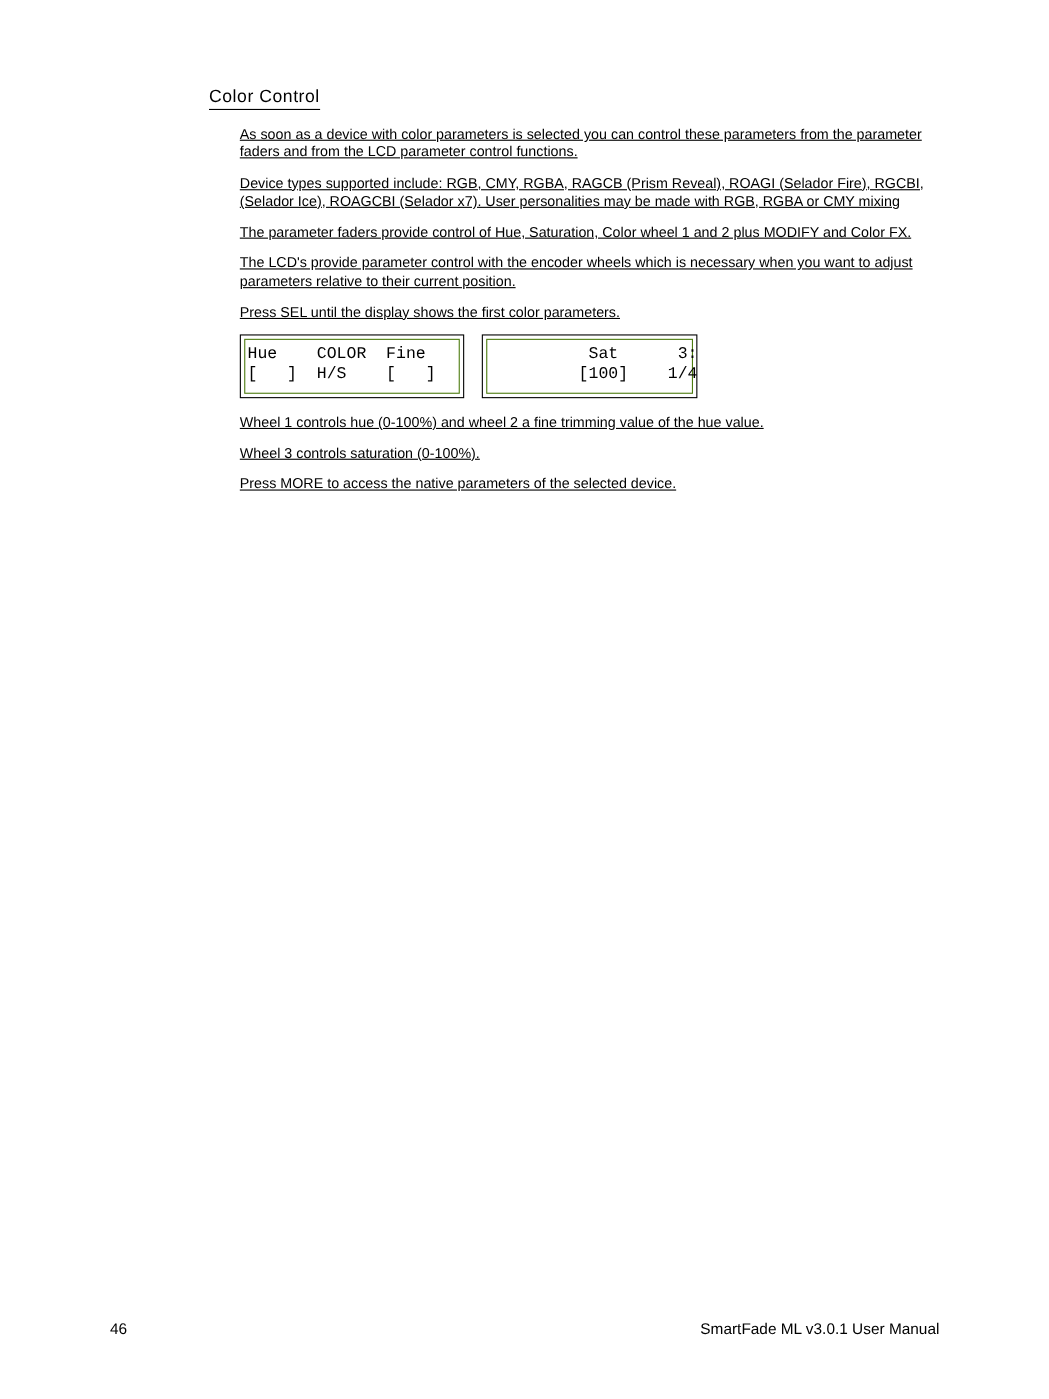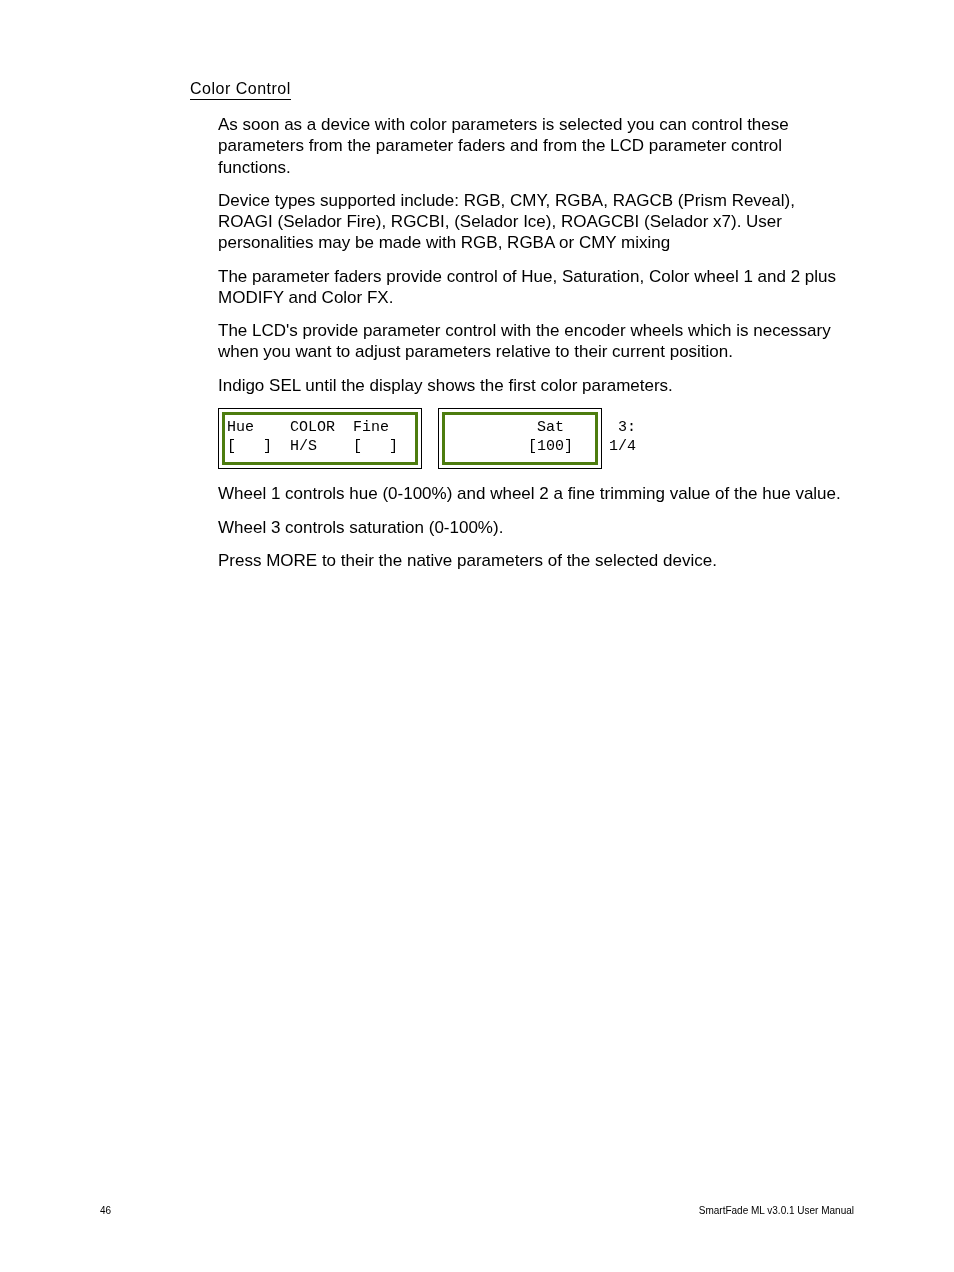--- a/index.html
+++ b/index.html
@@ -25,92 +25,93 @@
   .section-title {
     font-size: 16px;
     letter-spacing: 0.5px;
     border-bottom: 1px solid #000;
     display: inline-block;
     margin-left: 90px;
     margin-bottom: 14px;
     padding-bottom: 1px;
   }
   .body-text {
-    font-size: 17px;
+    font-size: 13px;
     line-height: 1.25;
     margin-left: 118px;
     margin-right: 10px;
+    text-decoration: underline;
   }
   .body-text p {
     margin: 0 0 12px 0;
   }
   .lcd-row {
     margin-left: 118px;
     margin-bottom: 14px;
     display: flex;
     gap: 16px;
   }
   .lcd {
     border: 1px solid #000;
     padding: 3px;
     display: inline-block;
   }
   .lcd-inner {
-    border: 3px solid #4d7c0f;
+    border: 1px solid #4d7c0f;
     font-family: "Courier New", monospace;
     font-size: 15px;
     line-height: 1.25;
     white-space: pre;
     padding: 4px 4px 6px 2px;
     min-height: 40px;
     box-sizing: border-box;
   }
   .lcd-left .lcd-inner { width: 196px; }
-  .lcd-right .lcd-inner { width: 156px; }
+  .lcd-right .lcd-inner { width: 188px; }
   .footer {
     position: absolute;
     bottom: 56px;
     left: 100px;
     right: 100px;
-    font-size: 10px;
+    font-size: 14px;
     display: flex;
     justify-content: space-between;
     text-align: center;
   }
 </style>
 </head>
 <body>
 
 <div class="page">
 
   <div class="section-title">Color Control</div>
 
   <div class="body-text">
     <p>As soon as a device with color parameters is selected you can control these parameters from the parameter faders and from the LCD parameter control functions.</p>
     <p>Device types supported include:  RGB, CMY, RGBA, RAGCB (Prism Reveal), ROAGI (Selador Fire), RGCBI, (Selador Ice), ROAGCBI (Selador x7). User personalities may be made with RGB, RGBA or CMY mixing</p>
     <p>The parameter faders provide control of Hue, Saturation, Color wheel 1 and 2 plus MODIFY and Color FX.</p>
     <p>The LCD's provide parameter control with the encoder wheels which is necessary when you want to adjust parameters relative to their current position.</p>
-    <p>Indigo SEL until the display shows the first color parameters.</p>
+    <p>Press SEL until the display shows the first color parameters.</p>
   </div>
 
   <div class="lcd-row">
     <div class="lcd lcd-left">
       <div class="lcd-inner">Hue    COLOR  Fine
 [   ]  H/S    [   ]</div>
     </div>
     <div class="lcd lcd-right">
       <div class="lcd-inner">          Sat      3:
          [100]    1/4</div>
     </div>
   </div>
 
   <div class="body-text">
     <p>Wheel 1 controls hue (0-100%) and wheel 2 a fine trimming value of the hue value.</p>
     <p>Wheel 3 controls saturation (0-100%).</p>
-    <p>Press MORE to their the native parameters of the selected device.</p>
+    <p>Press MORE to access the native parameters of the selected device.</p>
   </div>
 
   <div class="lcd-row">
   </div>
 
 
   <div class="footer">
     <span>46</span>
     <span>SmartFade ML v3.0.1 User Manual</span>
   </div>

